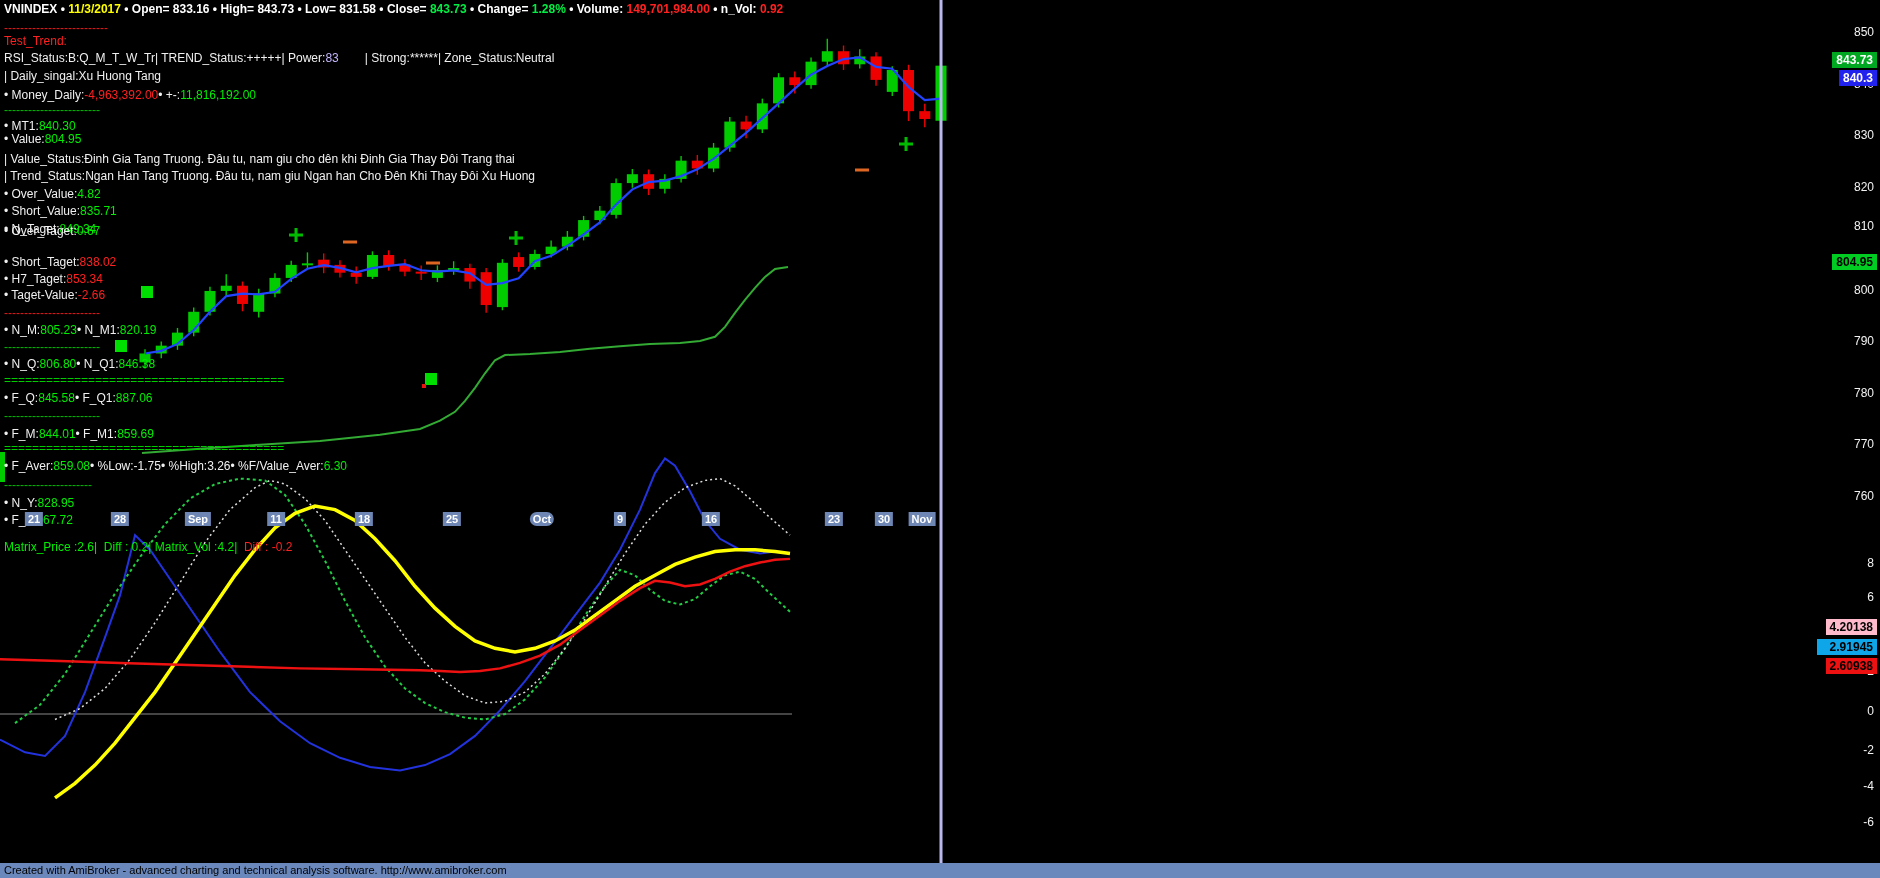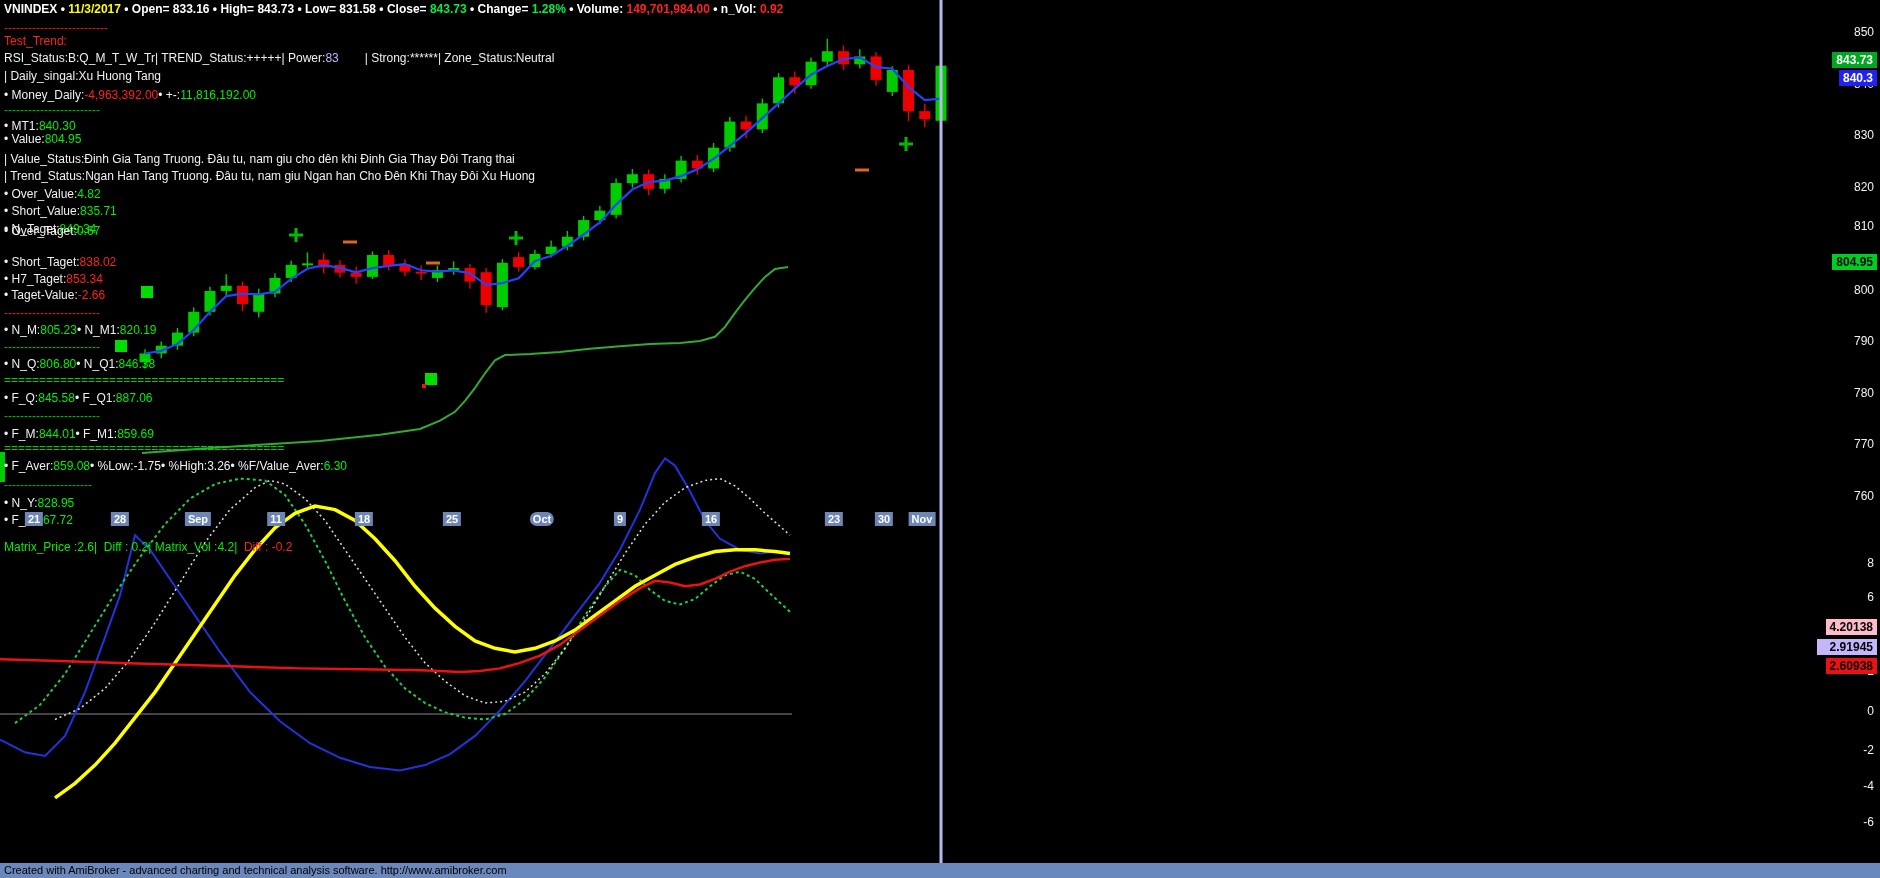--- a/index.html
+++ b/index.html
@@ -222,21 +222,21 @@
       <div class="axlabel" style="top: 624px;">4</div>
       <div class="axlabel" style="top: 664px;">2</div>
       <div class="axlabel" style="top: 704px;">0</div>
       <div class="axlabel" style="top: 743px;">-2</div>
       <div class="axlabel" style="top: 779px;">-4</div>
       <div class="axlabel" style="top: 815px;">-6</div>
       <div class="tag" style="top: 619px; right: 3px;">
         <span class="box" style="background: rgb(255, 187, 204); color: rgb(0, 0, 0);">4.20138</span>
       </div>
       <div class="tag" style="top: 639px; right: 3px;">
-        <span class="box" style="background: #c4b5fd; color: rgb(0, 0, 0); padding-left: 13px;">2.91945</span>
+        <span class="box" style="background: #0ea5e9; color: rgb(0, 0, 0); padding-left: 13px;">2.91945</span>
       </div>
       <div class="tag" style="top: 658px; right: 3px;">
         <span class="arr" style="border-right-color: rgb(238, 17, 17);"></span>
         <span class="box" style="background: rgb(238, 17, 17); color: rgb(0, 0, 0);">2.60938</span>
       </div>
     </div>
   <div id="matrix-line"><span style="color: rgb(0, 238, 0);">Matrix_Price :2.6|</span><span style="color: rgb(0, 238, 0);">  Diff : 0.2|</span><span style="color: rgb(0, 238, 0);"> Matrix_Vol :4.2|</span><span style="color: rgb(255, 32, 32);">  Diff : -0.2</span></div>
   <div id="status-bar">Created with AmiBroker - advanced charting and technical analysis software. http://www.amibroker.com</div>
 </div>
 

